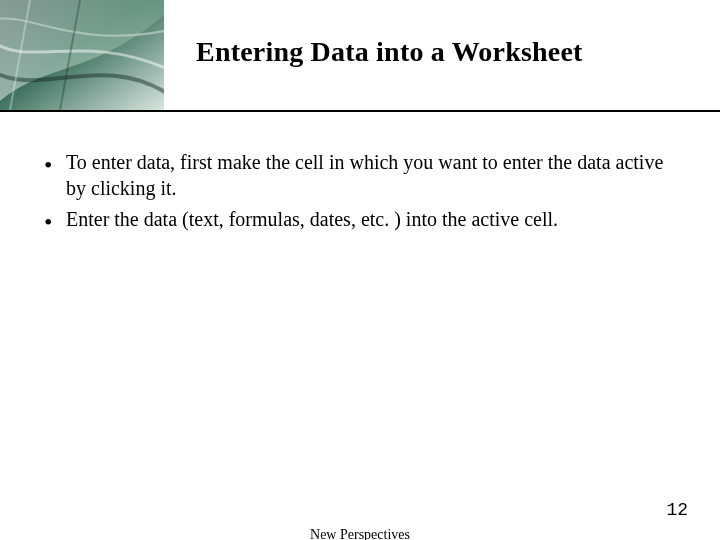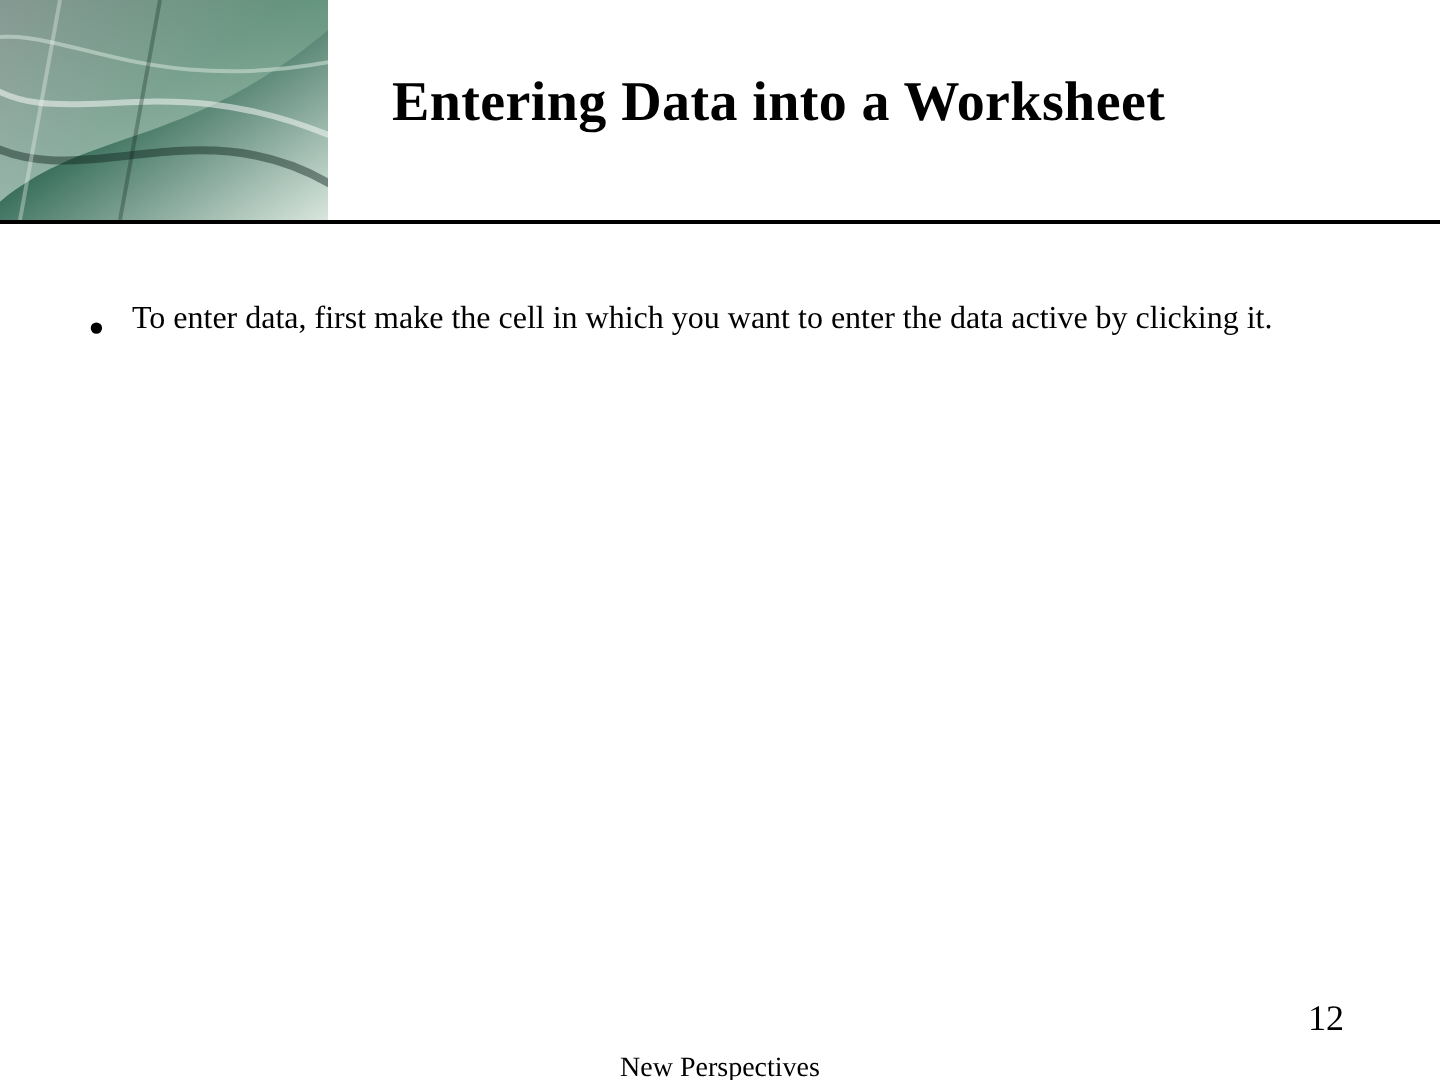--- a/index.html
+++ b/index.html
@@ -5,25 +5,25 @@
     * { margin: 0; padding: 0; box-sizing: border-box; }
     html, body { width: 720px; height: 540px; background: #ffffff; font-family: "Times New Roman", Times, serif; color: #000000; }
     .slide { width: 720px; height: 540px; position: relative; }
     .header-band { position: absolute; top: 0; left: 0; width: 720px; height: 112px; }
     .corner-image { position: absolute; top: 0; left: 0; width: 164px; height: 110px; overflow: hidden; }
     .corner-image svg { width: 100%; height: 100%; display: block; }
     .title { position: absolute; top: 36px; left: 196px; font-size: 28px; font-weight: bold; letter-spacing: 0.2px; }
     .header-rule { position: absolute; top: 110px; left: 0; width: 720px; height: 2px; background: #000000; }
     .body { position: absolute; top: 150px; left: 38px; width: 640px; }
     .bullets { list-style: none; }
-    .bullets li { position: relative; padding-left: 28px; font-size: 16px; line-height: 1.28; margin-bottom: 6px; }
+    .bullets li { position: relative; padding-left: 28px; font-size: 20px; line-height: 1.28; margin-bottom: 6px; }
     .bullets li::before { content: "•"; position: absolute; left: 6px; top: 0; font-size: 24px; }
     .footer { position: absolute; left: 0; bottom: 14px; width: 720px; }
     .footer-center { position: absolute; left: 0; width: 720px; text-align: center; font-size: 14px; line-height: 1.25; }
-    .footer-page { position: absolute; right: 48px; bottom: 6px; font-size: 18px; }
+    .footer-page { position: absolute; right: 32px; bottom: 6px; font-size: 18px; font-family: Liberation Mono, monospace; }
   </style>
 </head>
 <body>
 
 <div class="slide">
 
   <div class="header-band">
     <div class="corner-image">
       <svg viewBox="0 0 164 110" preserveAspectRatio="none">
         <defs>
@@ -46,20 +46,21 @@
         <line x1="80" y1="0" x2="60" y2="110" stroke="#0e241d" stroke-width="2" opacity="0.3"></line>
       </svg>
     </div>
     <div class="title">Entering Data into a Worksheet</div>
     <div class="header-rule"></div>
   </div>
 
   <div class="body">
     <ul class="bullets">
       <li>To enter data, first make the cell in which you want to enter the data active by clicking it.</li>
+      <li>Enter the data (text, formulas, dates, etc. ) into the active cell.</li>
     </ul>
   </div>
 
   <div class="footer">
     <div class="footer-center">
       <div>New Perspectives</div>
 
     </div>
     <div class="footer-page">12</div>
   </div>

